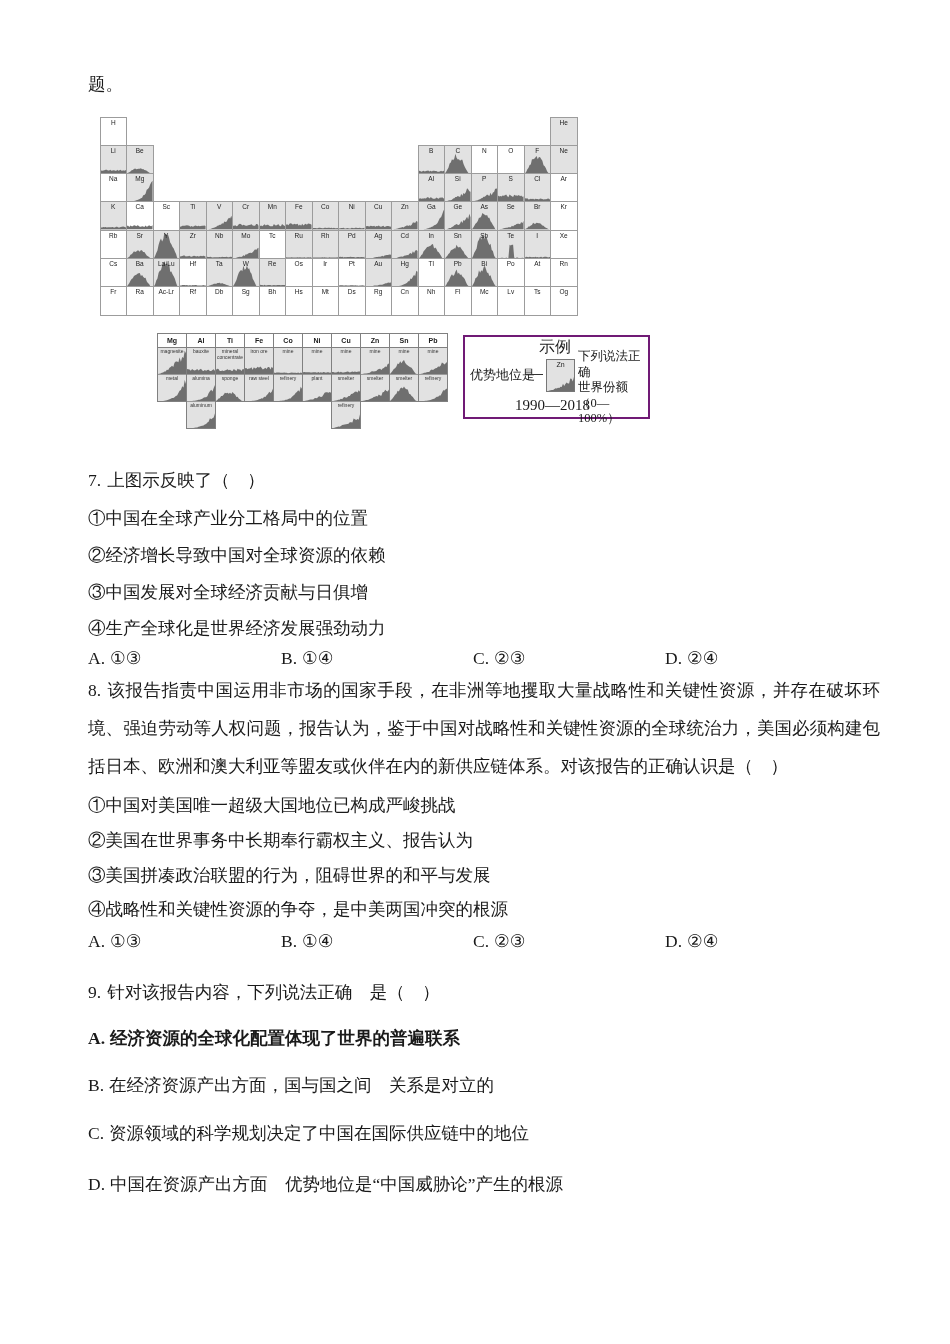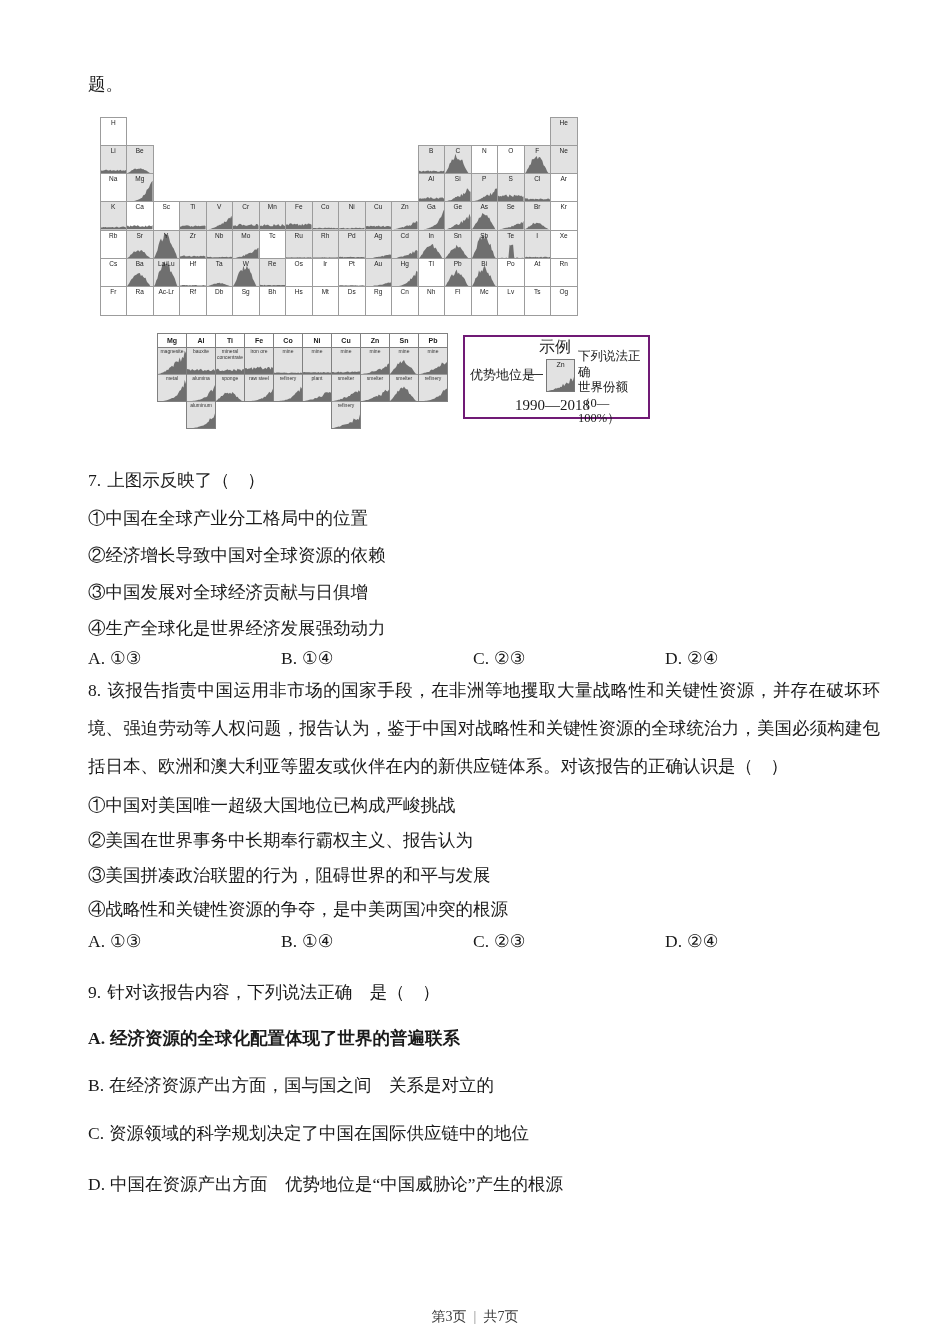--- a/index.html
+++ b/index.html
@@ -687,17 +687,14 @@
       <div class="line" style="top: 931px; left: 281px;"><span class="opt-label">B.</span><span>①④</span></div>
       <div class="line" style="top: 931px; left: 473px;"><span class="opt-label">C.</span><span>②③</span></div>
       <div class="line" style="top: 931px; left: 665px;"><span class="opt-label">D.</span><span>②④</span></div>
       <div class="line" style="top: 980px; left: 88px;"><span class="num">9.</span><span>针对该报告内容，下列说法正确　是（　）</span></div>
       <div class="line" style="top: 1026px; left: 88px; font-weight: bold;"><span class="opt-label">A.</span><span>经济资源的全球化配置体现了世界的普遍联系</span></div>
       <div class="line" style="top: 1073px; left: 88px;"><span class="opt-label">B.</span><span>在经济资源产出方面，国与国之间　关系是对立的</span></div>
       <div class="line" style="top: 1121px; left: 88px;"><span class="opt-label">C.</span><span>资源领域的科学规划决定了中国在国际供应链中的地位</span></div>
       <div class="line" style="top: 1172px; left: 88px;"><span class="opt-label">D.</span><span>中国在资源产出方面　优势地位是“中国威胁论”产生的根源</span></div>
     </div>
 
-  <div class="footer">
-    <span>第3页</span><span class="sep">|</span><span>共7页</span>
-  </div>
 
 </div>
 
 </body></html>

